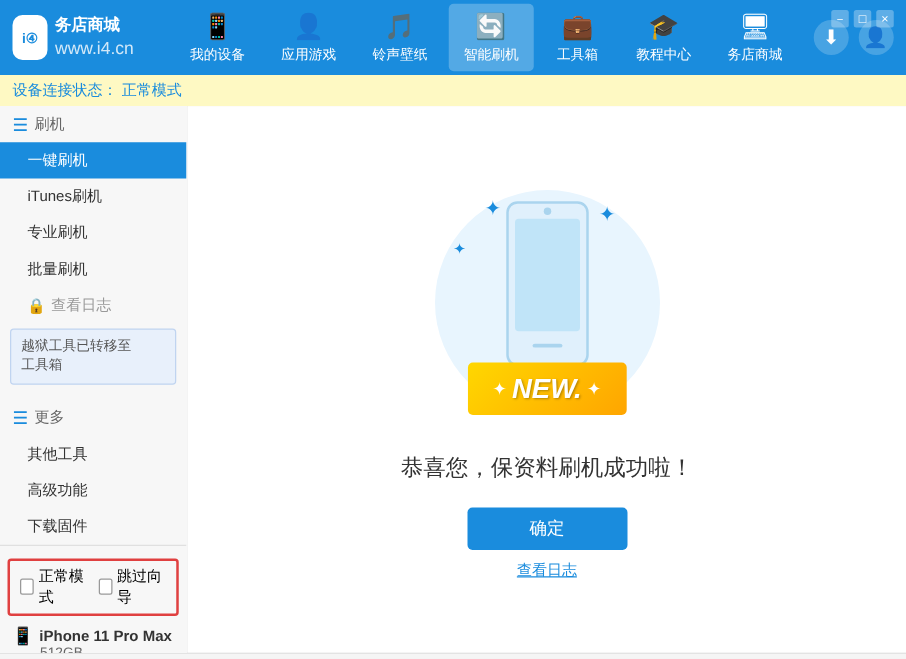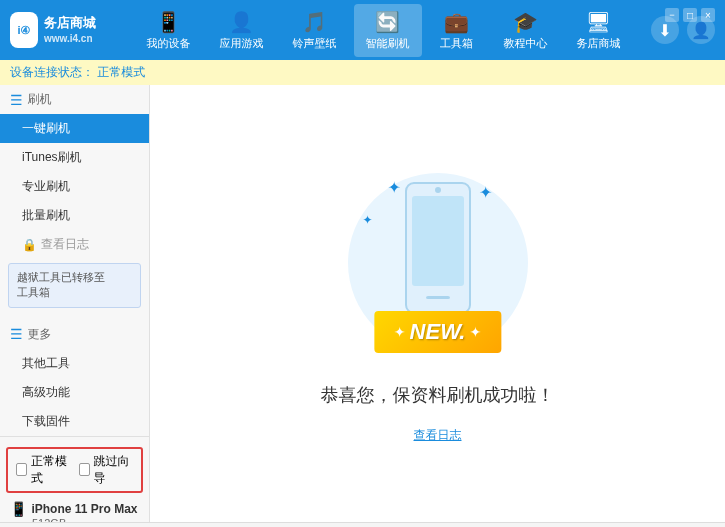--- a/index.html
+++ b/index.html
@@ -83,21 +83,21 @@
     <div class="win-ctrl" style="background:rgba(255,255,255,0.3);">×</div>
   </div>
 
   <div class="header">
     <div class="logo">
       <div class="logo-icon">
         <span style="font-size:11px;font-weight:bold;color:#1a8cdd;">i④</span>
       </div>
       <div class="logo-text">
         <div style="font-size:13px;font-weight:bold;">务店商城</div>
-        <div style="font-size:10px;opacity:0.8;font-weight:bold;">www.i4.cn</div>
+        <div style="font-size:14px;opacity:0.8;">www.i4.cn</div>
       </div>
     </div>
 
     <div class="nav-items">
       <div class="nav-item">
         <div class="nav-icon">📱</div>
         <div class="nav-label">我的设备</div>
       </div>
       <div class="nav-item">
         <div class="nav-icon">👤</div>
@@ -228,20 +228,21 @@
 
         <div class="new-banner" style="bottom:10px;">
           <span class="new-stars">✦</span>
           <span class="new-text">NEW.</span>
           <span class="new-stars">✦</span>
         </div>
       </div>
 
       <div class="success-msg">恭喜您，保资料刷机成功啦！</div>
 
+      <button class="confirm-btn">确定</button>
 
       <div class="log-link">查看日志</div>
     </div>
   </div>
 
   <div class="footer">
 
     <div class="footer-spacer"></div>
 
   </div>

